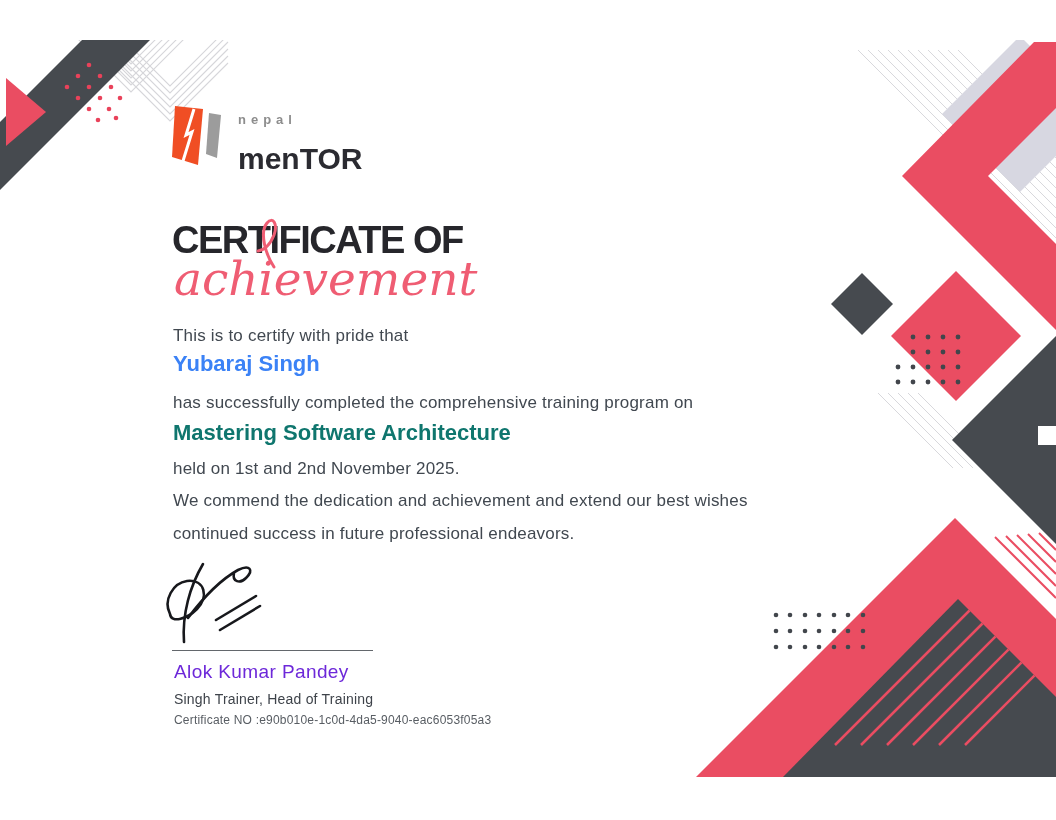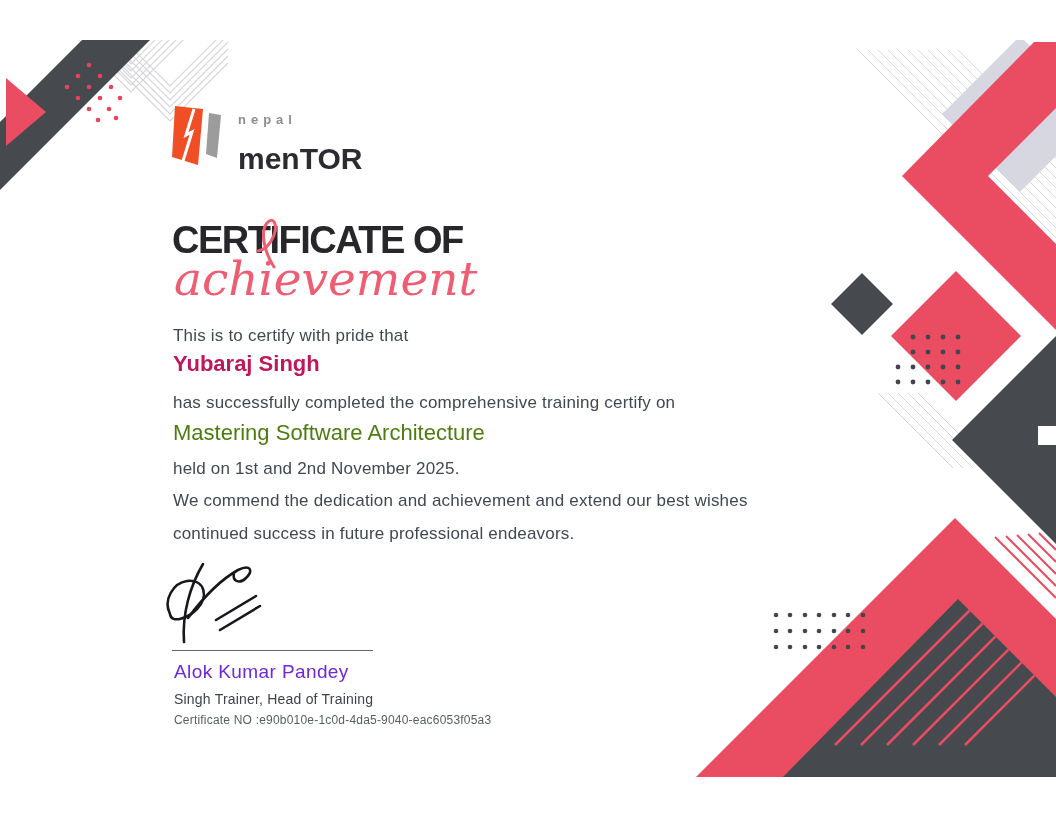--- a/index.html
+++ b/index.html
@@ -15,23 +15,23 @@
   .logo-nepal{font-size:13px;font-weight:600;letter-spacing:5px;color:#8d8d8d;line-height:1;}
   .logo-mentor{font-size:30px;font-weight:800;letter-spacing:0px;color:#2b2b31;line-height:1;margin-top:18px;}
   
   .title-block{position:absolute;left:172px;top:221px;}
   .title-line1{font-size:38px;font-weight:800;letter-spacing:-1.5px;color:#26262b;line-height:1;margin:0;}
   .title-line2{font-family:"DejaVu Serif",serif;font-style:italic;font-size:47px;color:#ef5d73;line-height:1;margin:-4px 16px 0 2px;}
   .title-swash{position:absolute;left:72px;top:-6px;width:50px;height:58px;pointer-events:none;}
   
   .bodyline{position:absolute;left:173px;color:#414850;font-size:17px;letter-spacing:0.2px;line-height:1.2;white-space:nowrap;}
   .b-intro{top:326px;}
-  .b-recipient{top:351px;font-size:22px;font-weight:bold;color:#be185d;letter-spacing:0;}
+  .b-recipient{top:351px;font-size:22px;font-weight:bold;color:#3b82f6;letter-spacing:0;}
   .b-completion{top:393px;}
-  .b-course{top:420px;font-size:22px;font-weight:normal;color:#4d7c0f;letter-spacing:0;}
+  .b-course{top:420px;font-size:22px;font-weight:bold;color:#0f766e;letter-spacing:0;}
   .b-date{top:459px;}
   .b-commend1{top:491px;}
   .b-commend2{top:524px;}
   
   .sig-scribble{position:absolute;left:158px;top:556px;width:128px;height:96px;}
   .sig-line{position:absolute;left:172px;top:650px;width:201px;height:1px;background:#63676c;}
   .sig-name{position:absolute;left:174px;top:661px;font-size:19px;font-weight:500;color:#6d28d9;letter-spacing:0.4px;}
   .sig-role{position:absolute;left:174px;top:691px;font-size:14px;font-weight:500;color:#3e434a;letter-spacing:0.2px;}
   .sig-certno{position:absolute;left:174px;top:713px;font-size:12px;color:#585d63;letter-spacing:0.2px;}
 </style>
@@ -189,21 +189,21 @@
   <div class="title-block">
     <h1 class="title-line1">CERTIFICATE OF</h1>
     <div class="title-line2">achievement</div>
     <svg class="title-swash" viewBox="0 0 50 58">
       <path d="M 30,52 C 22,40 15,18 23,8 C 29,1 34,9 30,20 C 26,30 20,35 14,36" fill="none" stroke="#EF5D73" stroke-width="3" stroke-linecap="round"></path>
     </svg>
   </div>
 
   <div class="bodyline b-intro">This is to certify with pride that</div>
   <div class="bodyline b-recipient">Yubaraj Singh</div>
-  <div class="bodyline b-completion">has successfully completed the comprehensive training certify on</div>
+  <div class="bodyline b-completion">has successfully completed the comprehensive training program on</div>
   <div class="bodyline b-course">Mastering Software Architecture</div>
   <div class="bodyline b-date">held on 1st and 2nd November 2025.</div>
   <div class="bodyline b-commend1">We commend the dedication and achievement and extend our best wishes</div>
   <div class="bodyline b-commend2">continued success in future professional endeavors.</div>
 
   <svg class="sig-scribble" viewBox="0 0 128 96">
     <g fill="none" stroke="#17181c" stroke-width="2.6" stroke-linecap="round">
       <path d="M 45,8 C 32,30 24,58 26,86"></path>
       <path d="M 12,58 C 5,44 15,27 29,25 C 47,23 51,41 39,53 C 28,64 13,67 12,58"></path>
       <path d="M 30,62 C 45,42 62,24 80,14 C 92,8 96,14 88,22 C 82,28 74,26 76,17"></path>

